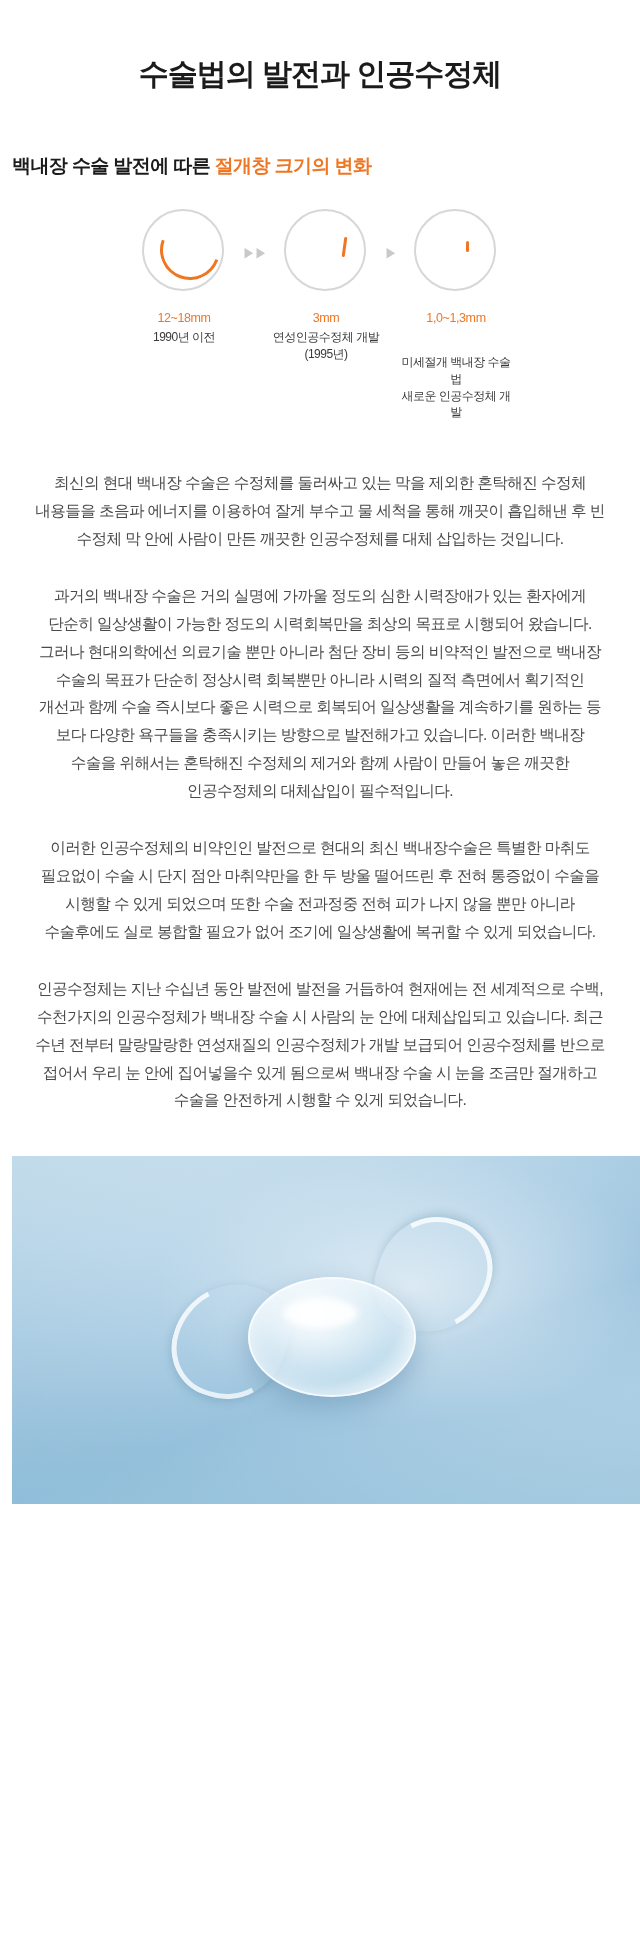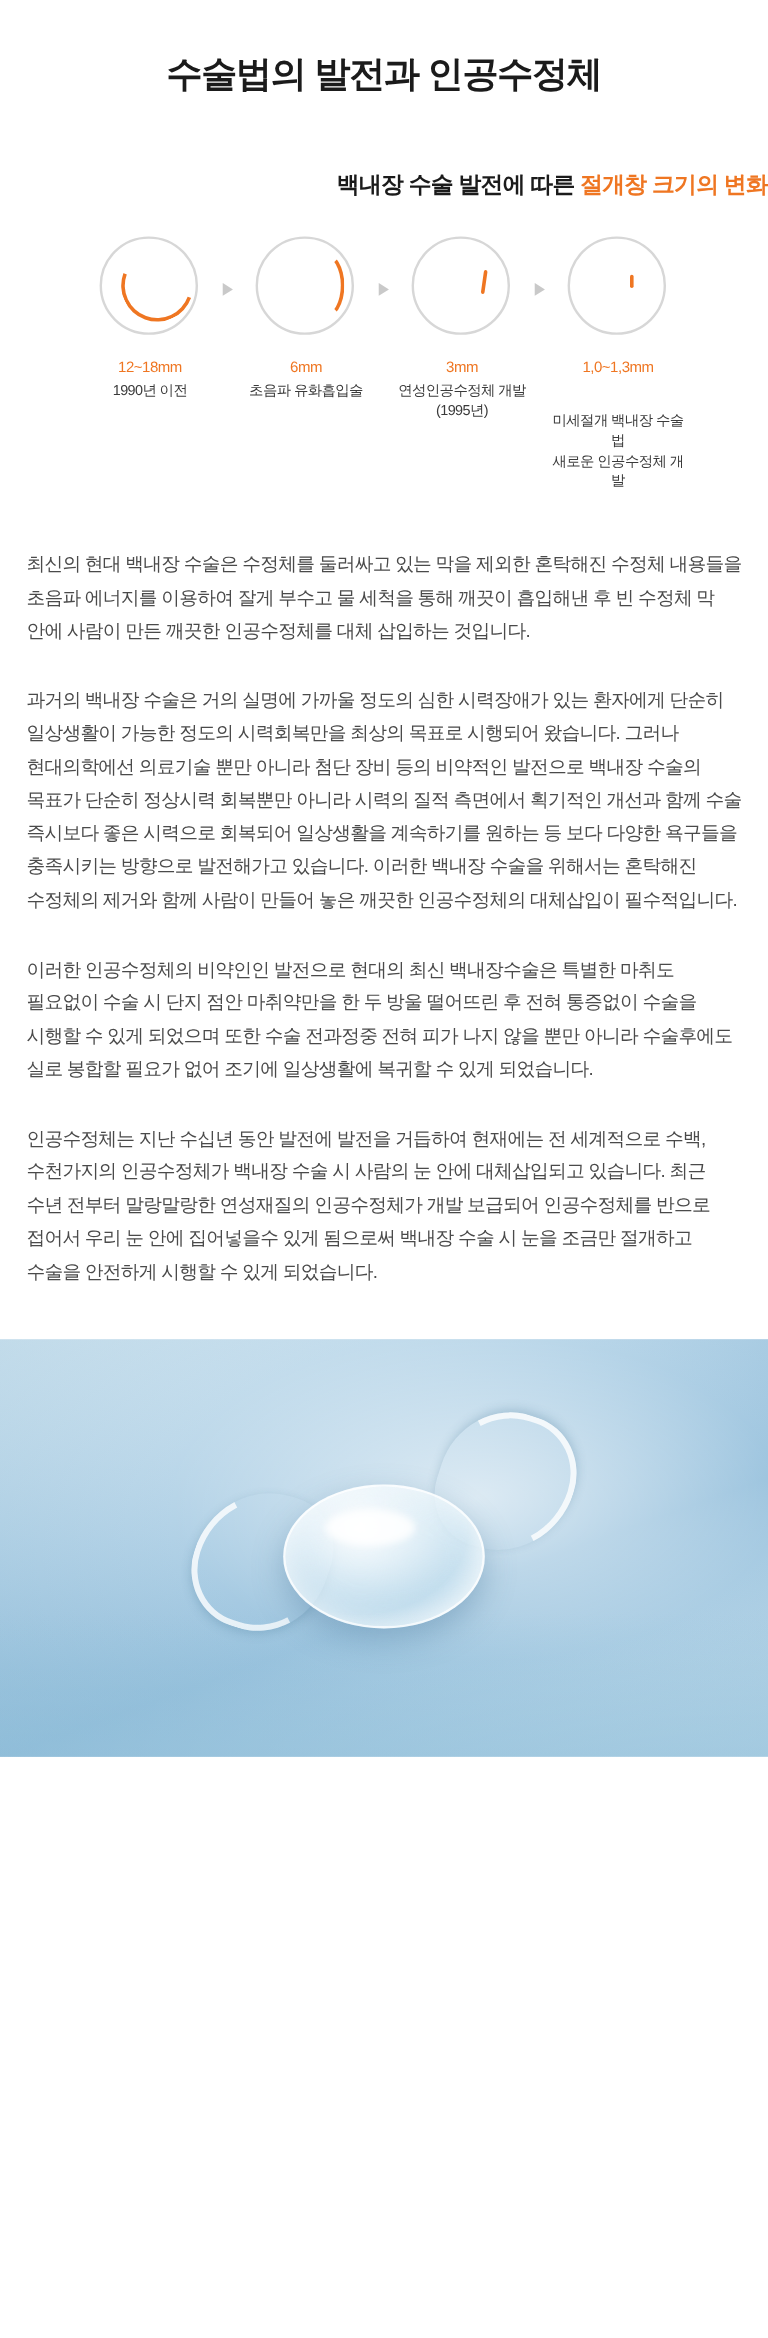--- a/index.html
+++ b/index.html
@@ -11,37 +11,37 @@
   body {
     width: 640px;
     min-height: 1948px;
     font-family: "Liberation Sans", sans-serif;
     color: #3a3a3a;
     -webkit-font-smoothing: antialiased;
   }
   .page {
     width: 640px;
     position: relative;
-    padding: 0;
+    padding: 12px;
   }
 
   
   .main-title {
     text-align: center;
     font-size: 30px;
     font-weight: bold;
     color: #1b1b1b;
     letter-spacing: -1px;
     padding-top: 42px;
     margin: 0;
   }
 
   
   .sub-title {
-    text-align: right;
+    text-align: left;
     font-size: 19px;
     font-weight: bold;
     color: #1b1b1b;
     letter-spacing: -0.6px;
     margin: 0;
     padding-top: 58px;
   }
   .sub-title .accent {
     color: #ef7622;
   }
@@ -151,21 +151,21 @@
   
   .body-copy {
     padding: 48px 22px 0 22px;
   }
   .para {
     font-size: 15.6px;
     line-height: 1.78;
     color: #4a4a4a;
     letter-spacing: -0.6px;
     margin: 0 0 30px 0;
-    text-align: left;
+    text-align: center;
     word-break: keep-all;
   }
   .para:last-child { margin-bottom: 0; }
 
   
   .photo-wrap {
     margin-top: 42px;
     width: 640px;
     height: 348px;
     position: relative;
@@ -255,28 +255,20 @@
       <div class="ring-wrap">
         <div class="ring"></div>
         <div class="incision arc1"></div>
       </div>
       <div class="stage-size">12~18mm</div>
       <div class="stage-desc">1990년 이전</div>
     </div>
 
     <div class="arrow">▶</div>
 
-    <div class="stage">
-      <div class="ring-wrap">
-        <div class="ring"></div>
-        <div class="incision arc2"></div>
-      </div>
-      <div class="stage-size">6mm</div>
-      <div class="stage-desc">초음파 유화흡입술</div>
-    </div>
 
     <div class="arrow">▶</div>
 
     <div class="stage">
       <div class="ring-wrap">
         <div class="ring"></div>
         <div class="incision arc3"></div>
       </div>
       <div class="stage-size">3mm</div>
       <div class="stage-desc" style="white-space: pre-line;">연성인공수정체 개발

